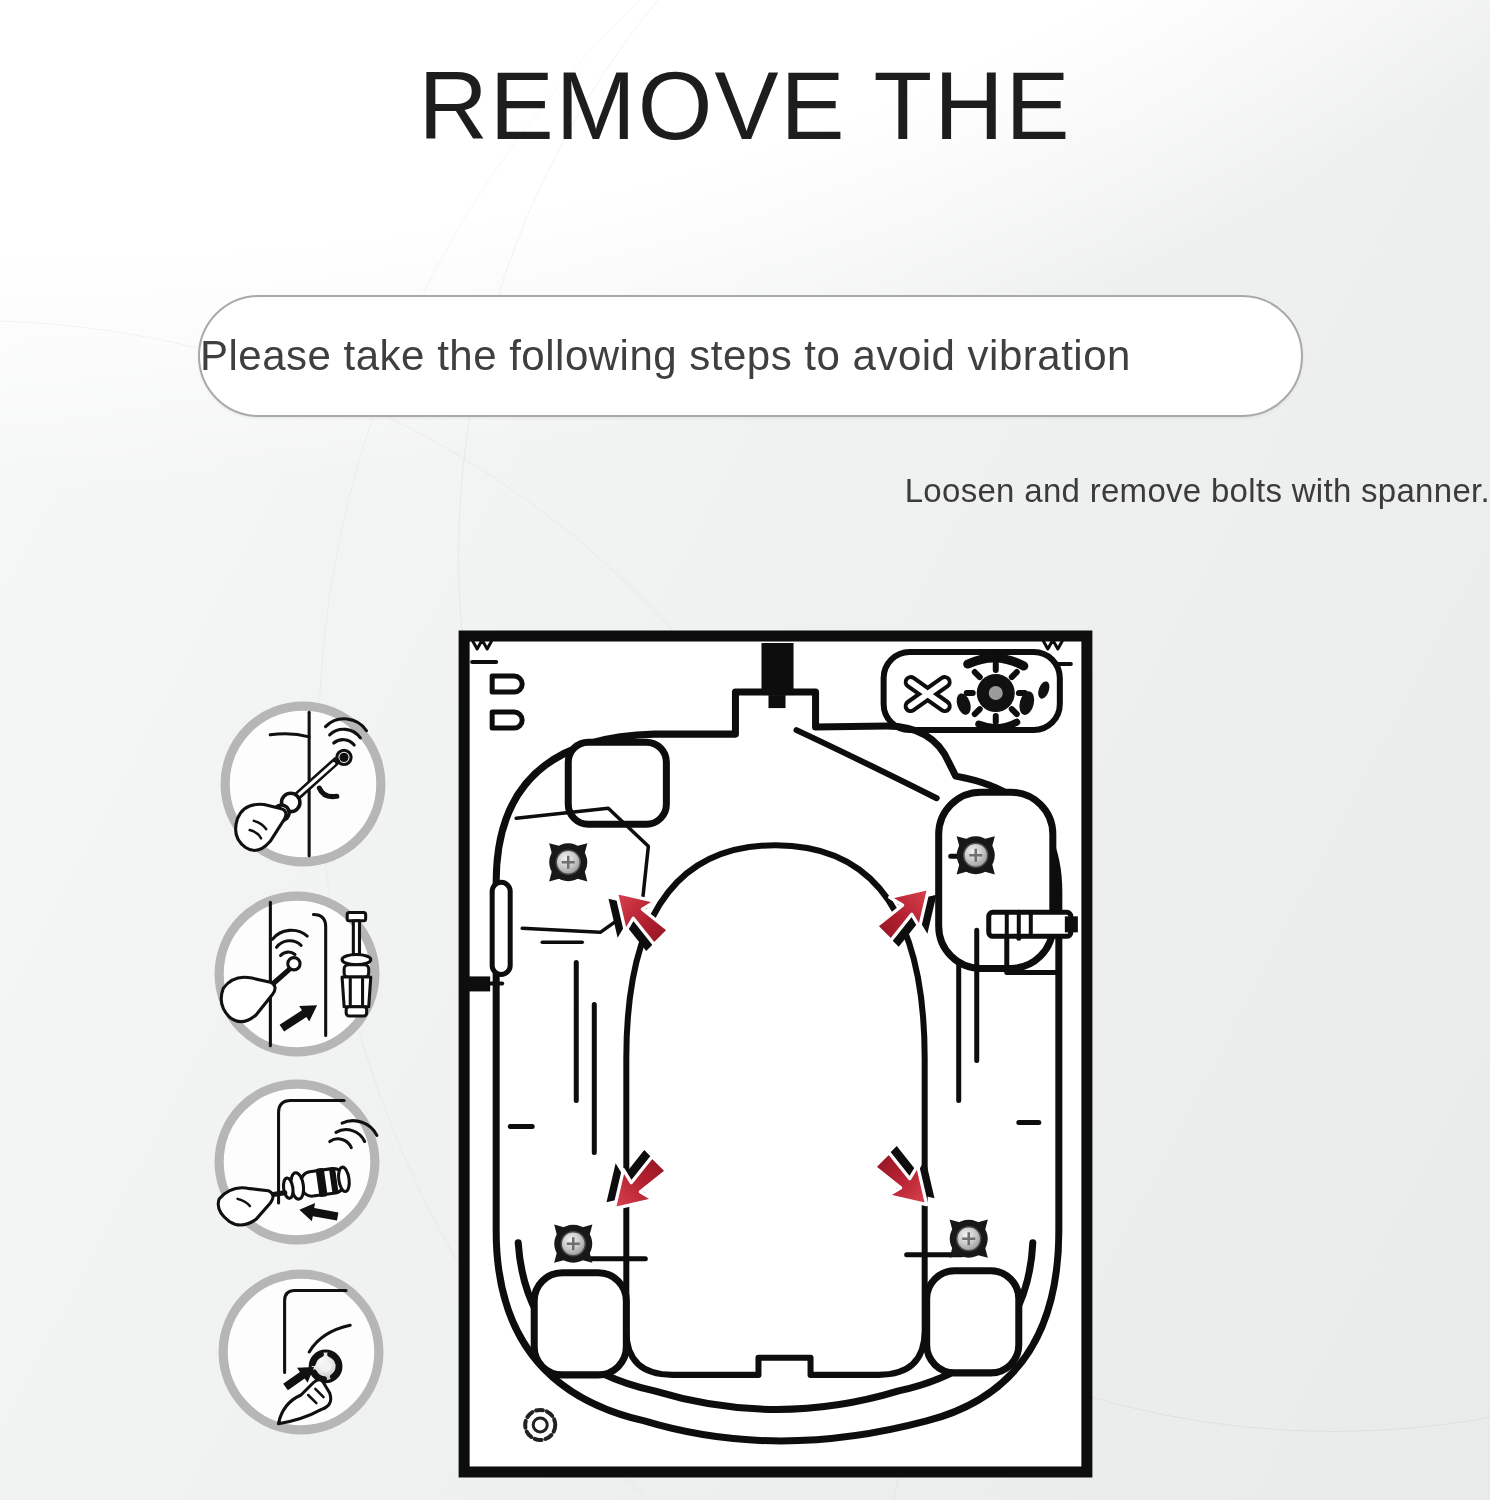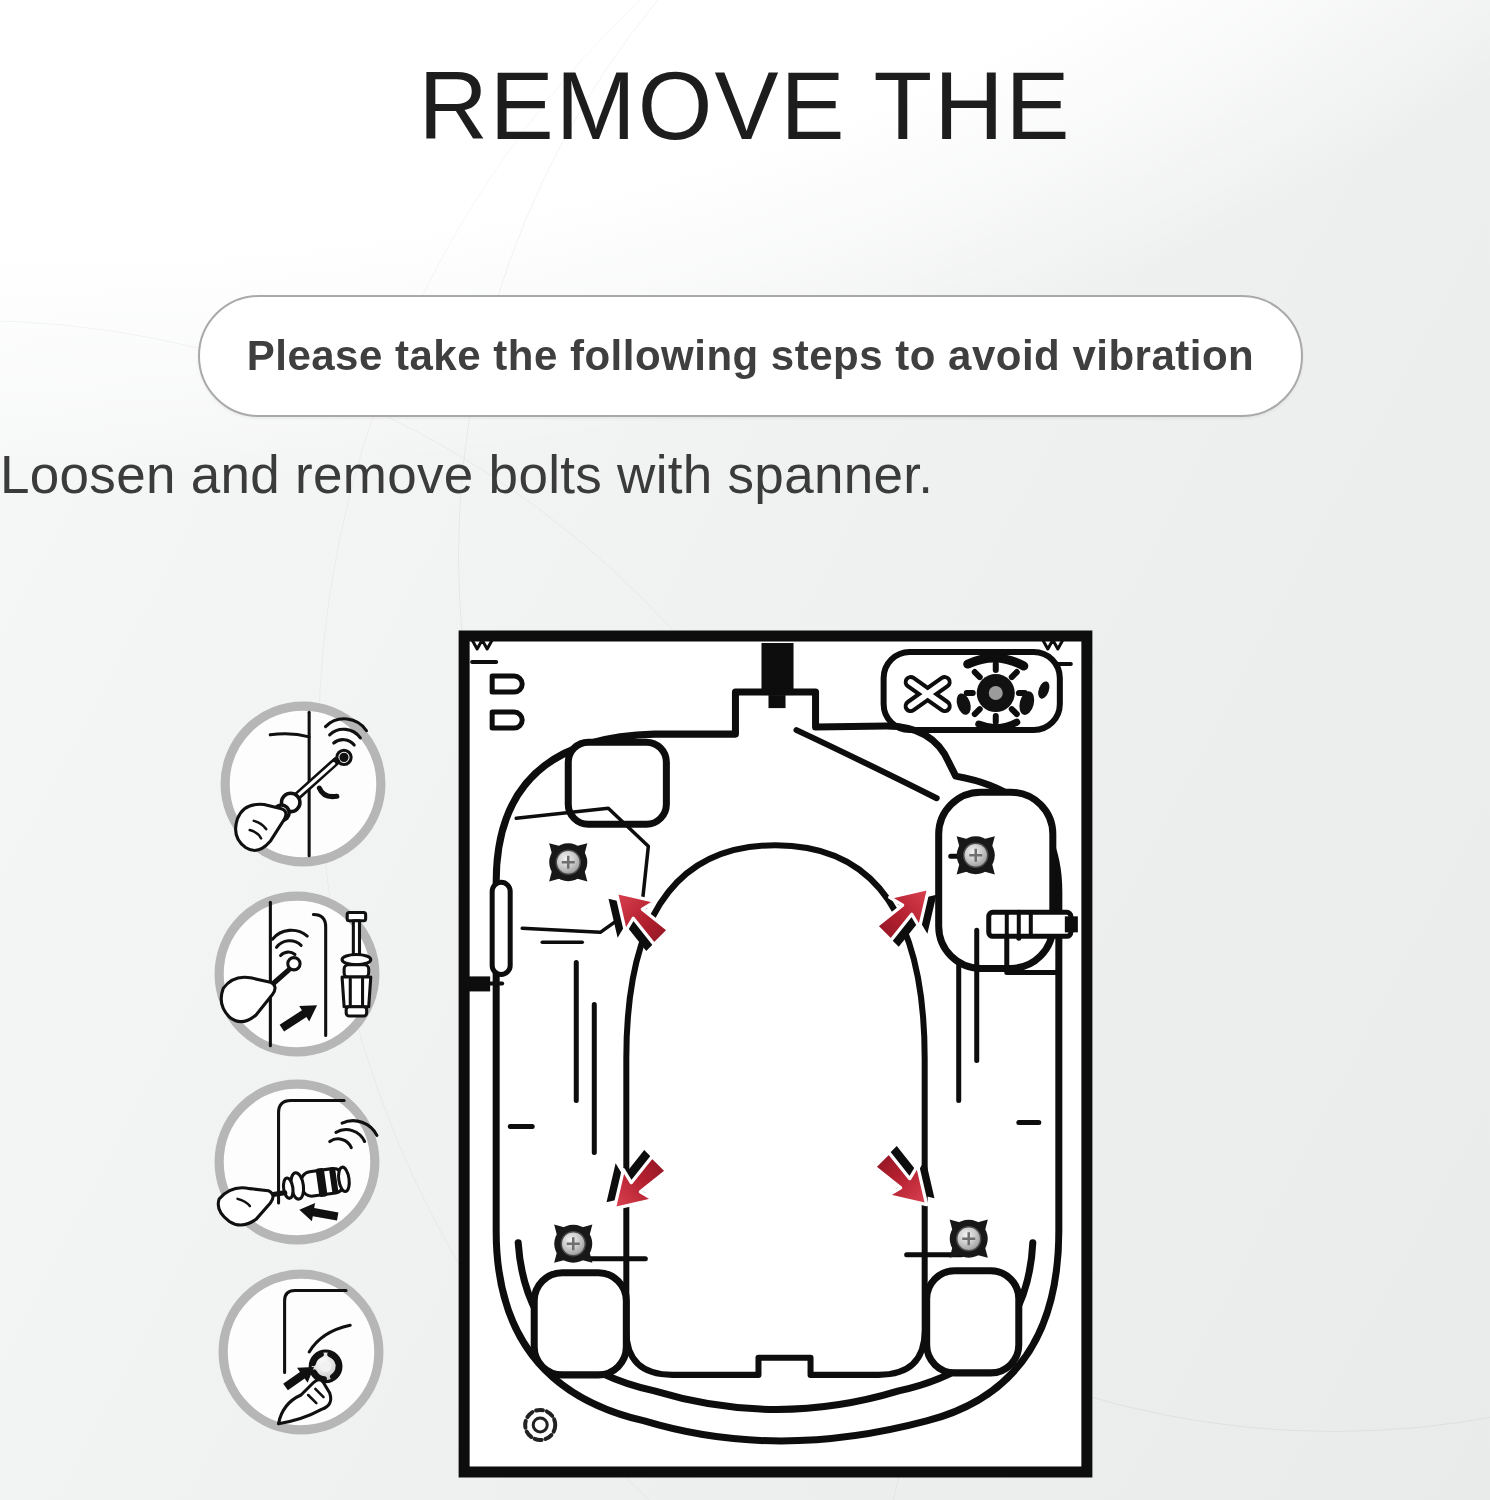--- a/index.html
+++ b/index.html
@@ -23,28 +23,27 @@
   .ring3{width:1900px;height:1900px;top:320px;left:-980px;border-color:rgba(0,0,0,0.045);}
 
   .title{
     position:absolute;top:52px;left:0;width:100%;
     text-align:center;font-size:96px;line-height:1.12;
     font-weight:300;letter-spacing:2px;color:#1d1d1d;
   }
   .callout{
     position:absolute;left:198px;top:295px;width:1101px;height:118px;
     background:#ffffff;border:2px solid #a9a9a9;border-radius:62px;
-    display:flex;align-items:center;justify-content:center;
+    display:flex;align-items:center;justify-content:flex-start;
     font-size:42px;color:#3f3f3f;letter-spacing:0.5px;
     box-shadow:0 2px 3px rgba(0,0,0,0.05);
-    font-weight:bold;
   }
   .instructions{
-    position:absolute;top:448px;left:0;width:100%;
-    text-align:left;font-size:53px;line-height:54px;color:#3b3b3b;
+    position:absolute;top:464px;left:0;width:100%;
+    text-align:right;font-size:33px;line-height:54px;color:#3b3b3b;
     letter-spacing:0.3px;
   }
   .step-circle{
     position:absolute;width:168px;height:168px;
   }
   .step-circle svg{display:block;width:100%;height:100%;}
   .diagram{
     position:absolute;left:458px;top:630px;width:635px;height:848px;
   }
   .diagram svg{display:block;width:100%;height:100%;}

